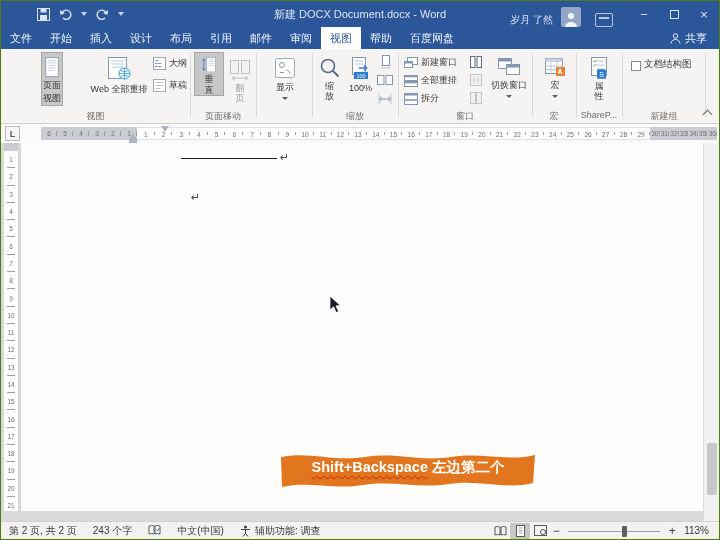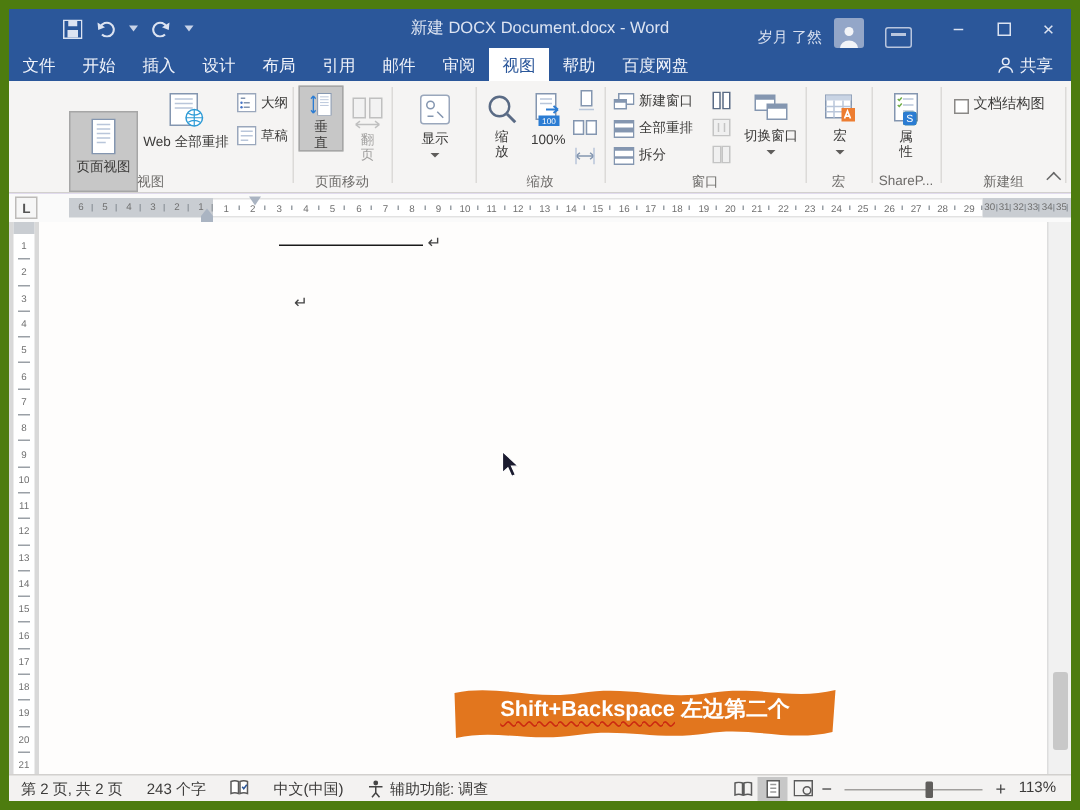--- a/index.html
+++ b/index.html
@@ -1,18 +1,18 @@
 <!DOCTYPE html>
 <html><head>
 <meta charset="utf-8">
 <style>
   *{margin:0;padding:0;box-sizing:border-box}
   html,body{width:720px;height:540px}
   body{font-family:"Liberation Sans","DejaVu Sans",sans-serif;background:#fff}
-  .window{position:relative;width:720px;height:540px;overflow:hidden;background:#8b5cf6;border:6px solid #4d7c0f}
+  .window{position:relative;width:720px;height:540px;overflow:hidden;background:#b91c1c;border:1px solid #4d7c0f}
 
   
   .titlebar{position:absolute;top:0;left:0;right:0;height:26px;background:#2b579a}
   .qat{position:absolute;left:36px;top:0;height:26px;display:flex;align-items:center;gap:9px}
   .qat .qbtn{display:flex;align-items:center;justify-content:center;height:20px}
   .title-text{position:absolute;left:140px;right:140px;top:0;height:26px;line-height:26px;text-align:center;font-size:11px;color:#dde4f2;white-space:nowrap;overflow:hidden}
   .tb-right{position:absolute;right:0;top:0;height:26px;display:flex;align-items:flex-end}
   .user-name{font-size:10px;color:#d8e0f0;margin-right:8px}
   .avatar{width:20px;height:20px;background:#93a6c8;border-radius:2px;display:flex;align-items:flex-end;justify-content:center;overflow:hidden;margin-right:14px}
   .ribopt{width:18px;height:14px;border:1px solid #b9c6de;border-radius:2px;margin-right:16px;position:relative}
@@ -57,21 +57,21 @@
 
   
   .docarea{position:absolute;top:142px;left:0;right:0;height:380px;background:#d9d9d9}
   .vruler{position:absolute;left:3px;top:0;width:14px;height:371px;background:#fff}
   .vruler .topgray{height:8px;background:#c9cdd2}
   .vtick{position:relative;height:17.3px;font-size:6.5px;color:#6f6f6f;display:flex;justify-content:center;align-items:center}
   .vtick::after{content:'';position:absolute;bottom:0;left:3px;right:3px;border-bottom:1px solid #9aa0a6}
   .page{position:absolute;left:20px;top:0;width:684px;height:368px;background:#fefdfc}
   .hline{position:absolute;left:160px;top:15px;width:96px;border-top:1.5px solid #1a1a1a}
   .pmark{position:absolute;font-size:11px;color:#444;line-height:1}
-  .banner{position:absolute;left:275px;top:306px;width:258px;height:42px}
+  .banner{position:absolute;left:258px;top:306px;width:258px;height:42px}
   .banner svg{position:absolute;left:0;top:0}
   .banner .btxt{position:absolute;left:0;right:0;top:9px;text-align:center;font-weight:bold;font-size:14.5px;color:#fff;white-space:nowrap}
   .btxt .en{text-decoration:underline;text-decoration-style:wavy;text-decoration-color:#cc2a10;text-decoration-thickness:1px;text-underline-offset:3px}
   .cursor{position:absolute;left:328px;top:152px}
   .bottomgap{position:absolute;left:0;bottom:0;height:12px;width:704px;background:#d9d9d9}
   .vscroll{position:absolute;right:0;top:0;width:16px;height:380px;background:#f1f1f1;border-left:1px solid #dddddd}
   .vthumb{position:absolute;left:3px;width:10px;height:52px;top:300px;background:#c8c8c8;border-radius:2px}
 
   
   .statusbar{position:absolute;bottom:0;left:0;right:0;height:18px;background:#f3f2f1;border-top:1px solid #d2d0ce;font-size:10px;color:#3b3a39;display:flex;align-items:center}
@@ -152,21 +152,21 @@
             <circle cx="5.5" cy="3" r="2.2" fill="none" stroke="#e8edf7"></circle>
             <path d="M1 10.5 a4.5 4 0 0 1 9 0" fill="none" stroke="#e8edf7"></path>
           </svg>
       </span>
       <span>共享</span>
     </div>
   </div>
 
   <div class="ribbon">
 
-    <div class="rbtn sel" style="left:40px;top:20px;width:46px;height:54px">
+    <div class="rbtn sel" style="left:40px;top:3px;width:22px;height:54px">
       <svg width="20" height="24" viewBox="0 0 20 24">
           <rect x="2.5" y="0.5" width="15" height="23" fill="#fff" stroke="#8496b0"></rect>
           <path d="M5.5 4 h9 M5.5 7 h9 M5.5 10 h9 M5.5 13 h9 M5.5 16 h6" stroke="#b9c6da"></path>
         </svg>
       <span>页面视图</span>
     </div>
     <div class="rbtn" style="left:88px;top:3px;width:60px;height:54px">
       <svg width="26" height="24" viewBox="0 0 26 24">
           <rect x="2.5" y="0.5" width="18" height="21" fill="#fff" stroke="#8496b0"></rect>
           <path d="M5.5 4 h12 M5.5 7 h12 M5.5 10 h12" stroke="#b9c6da"></path>

